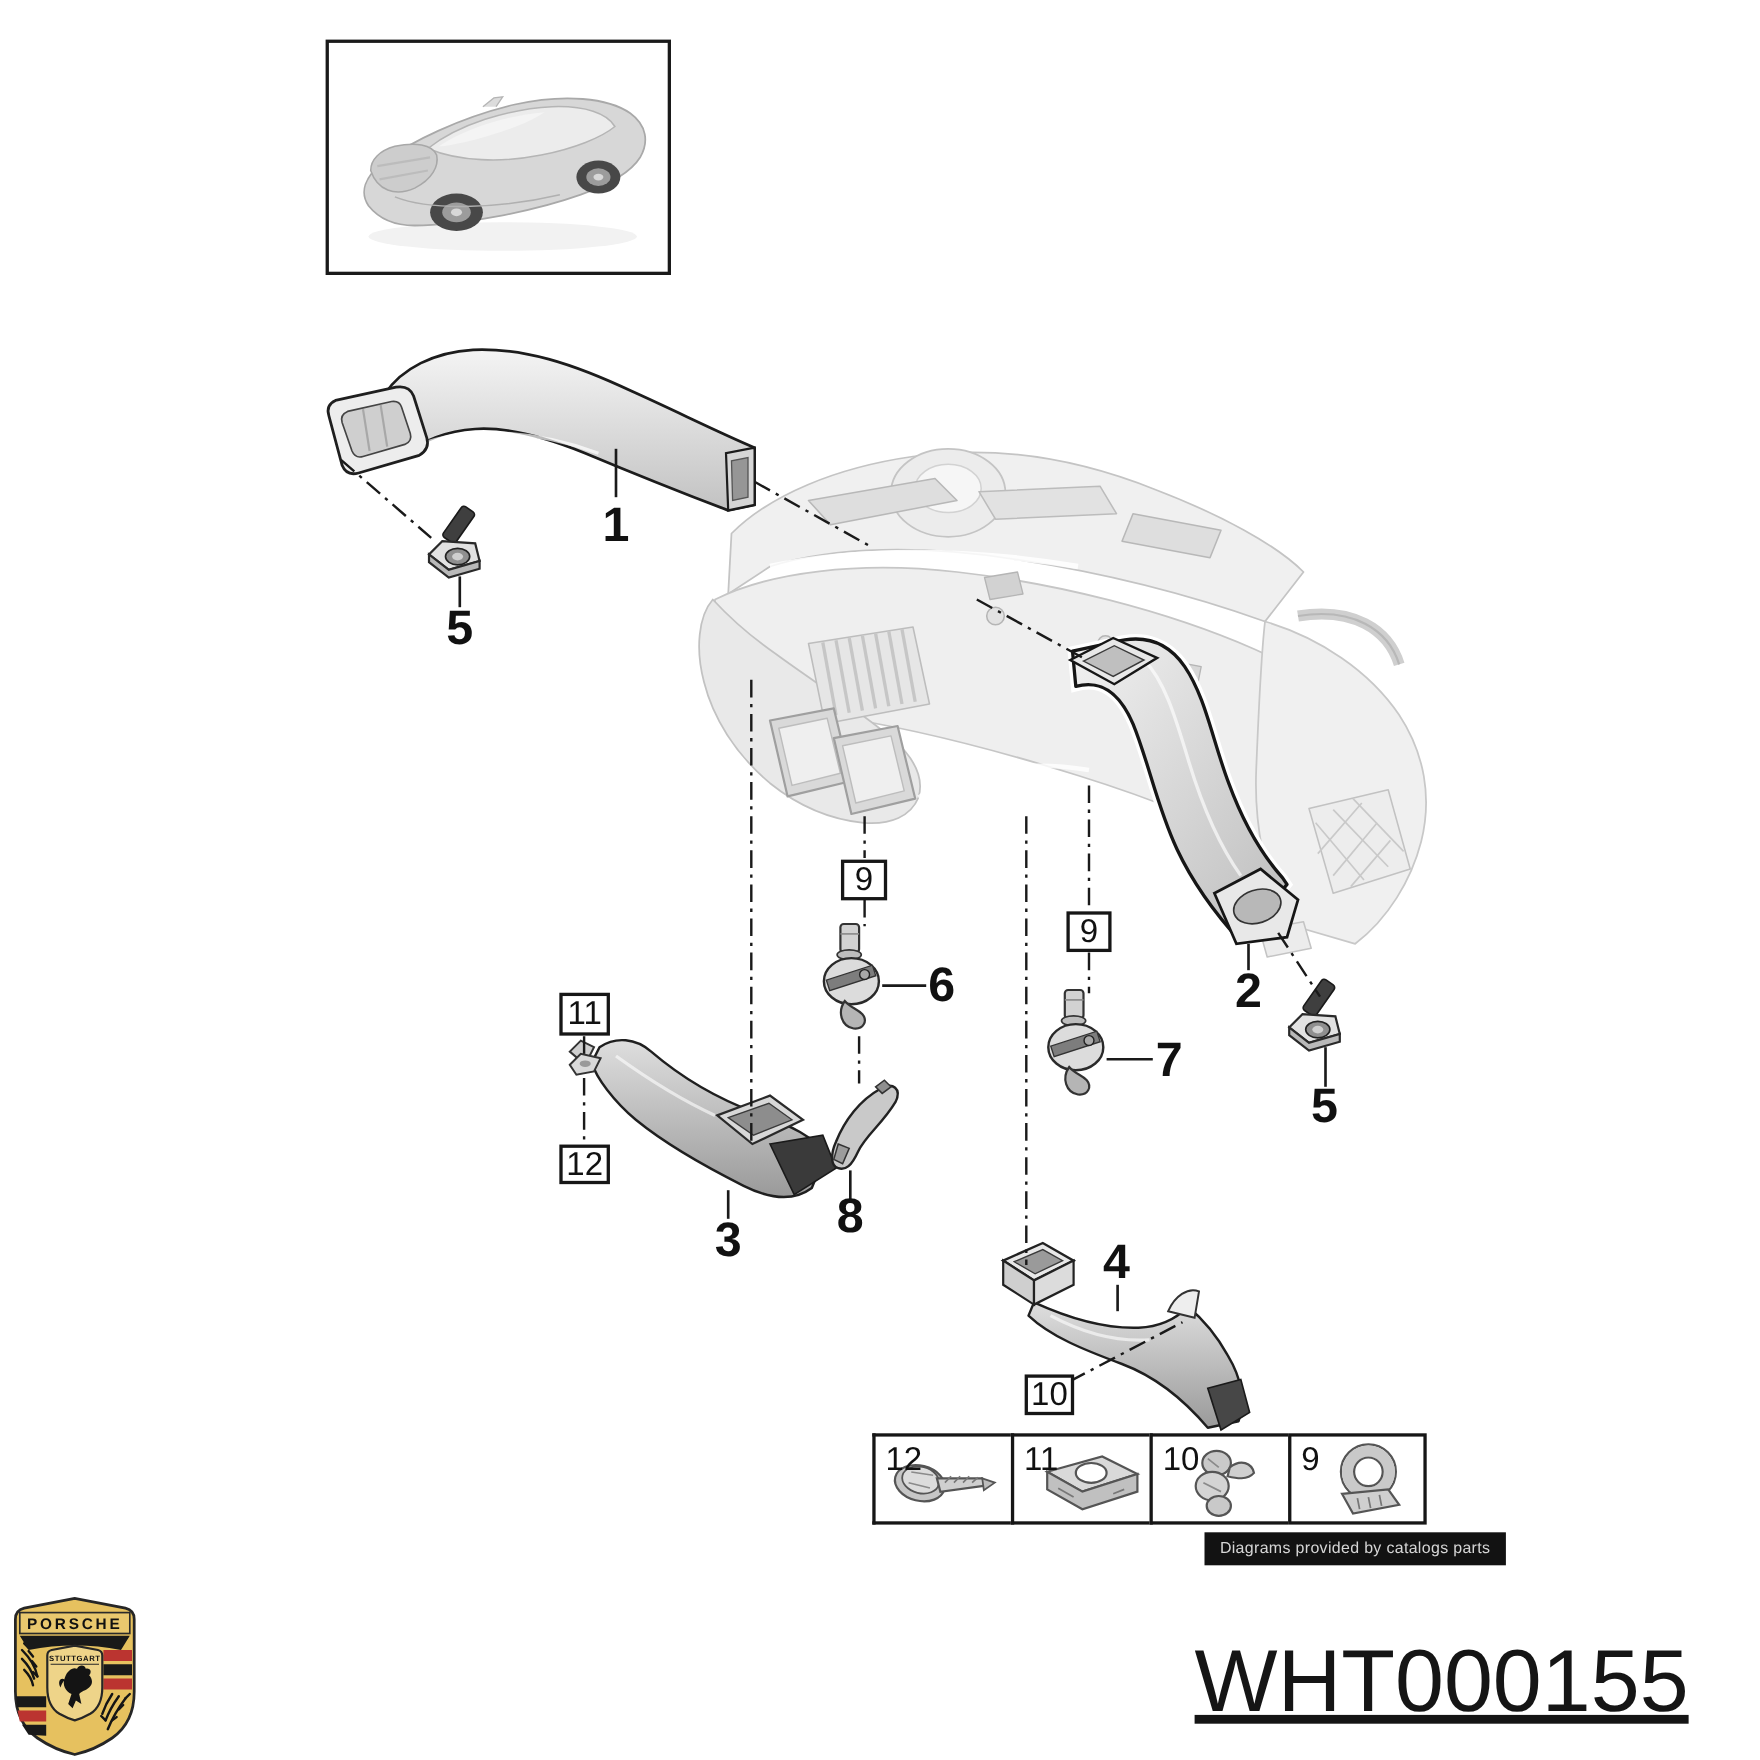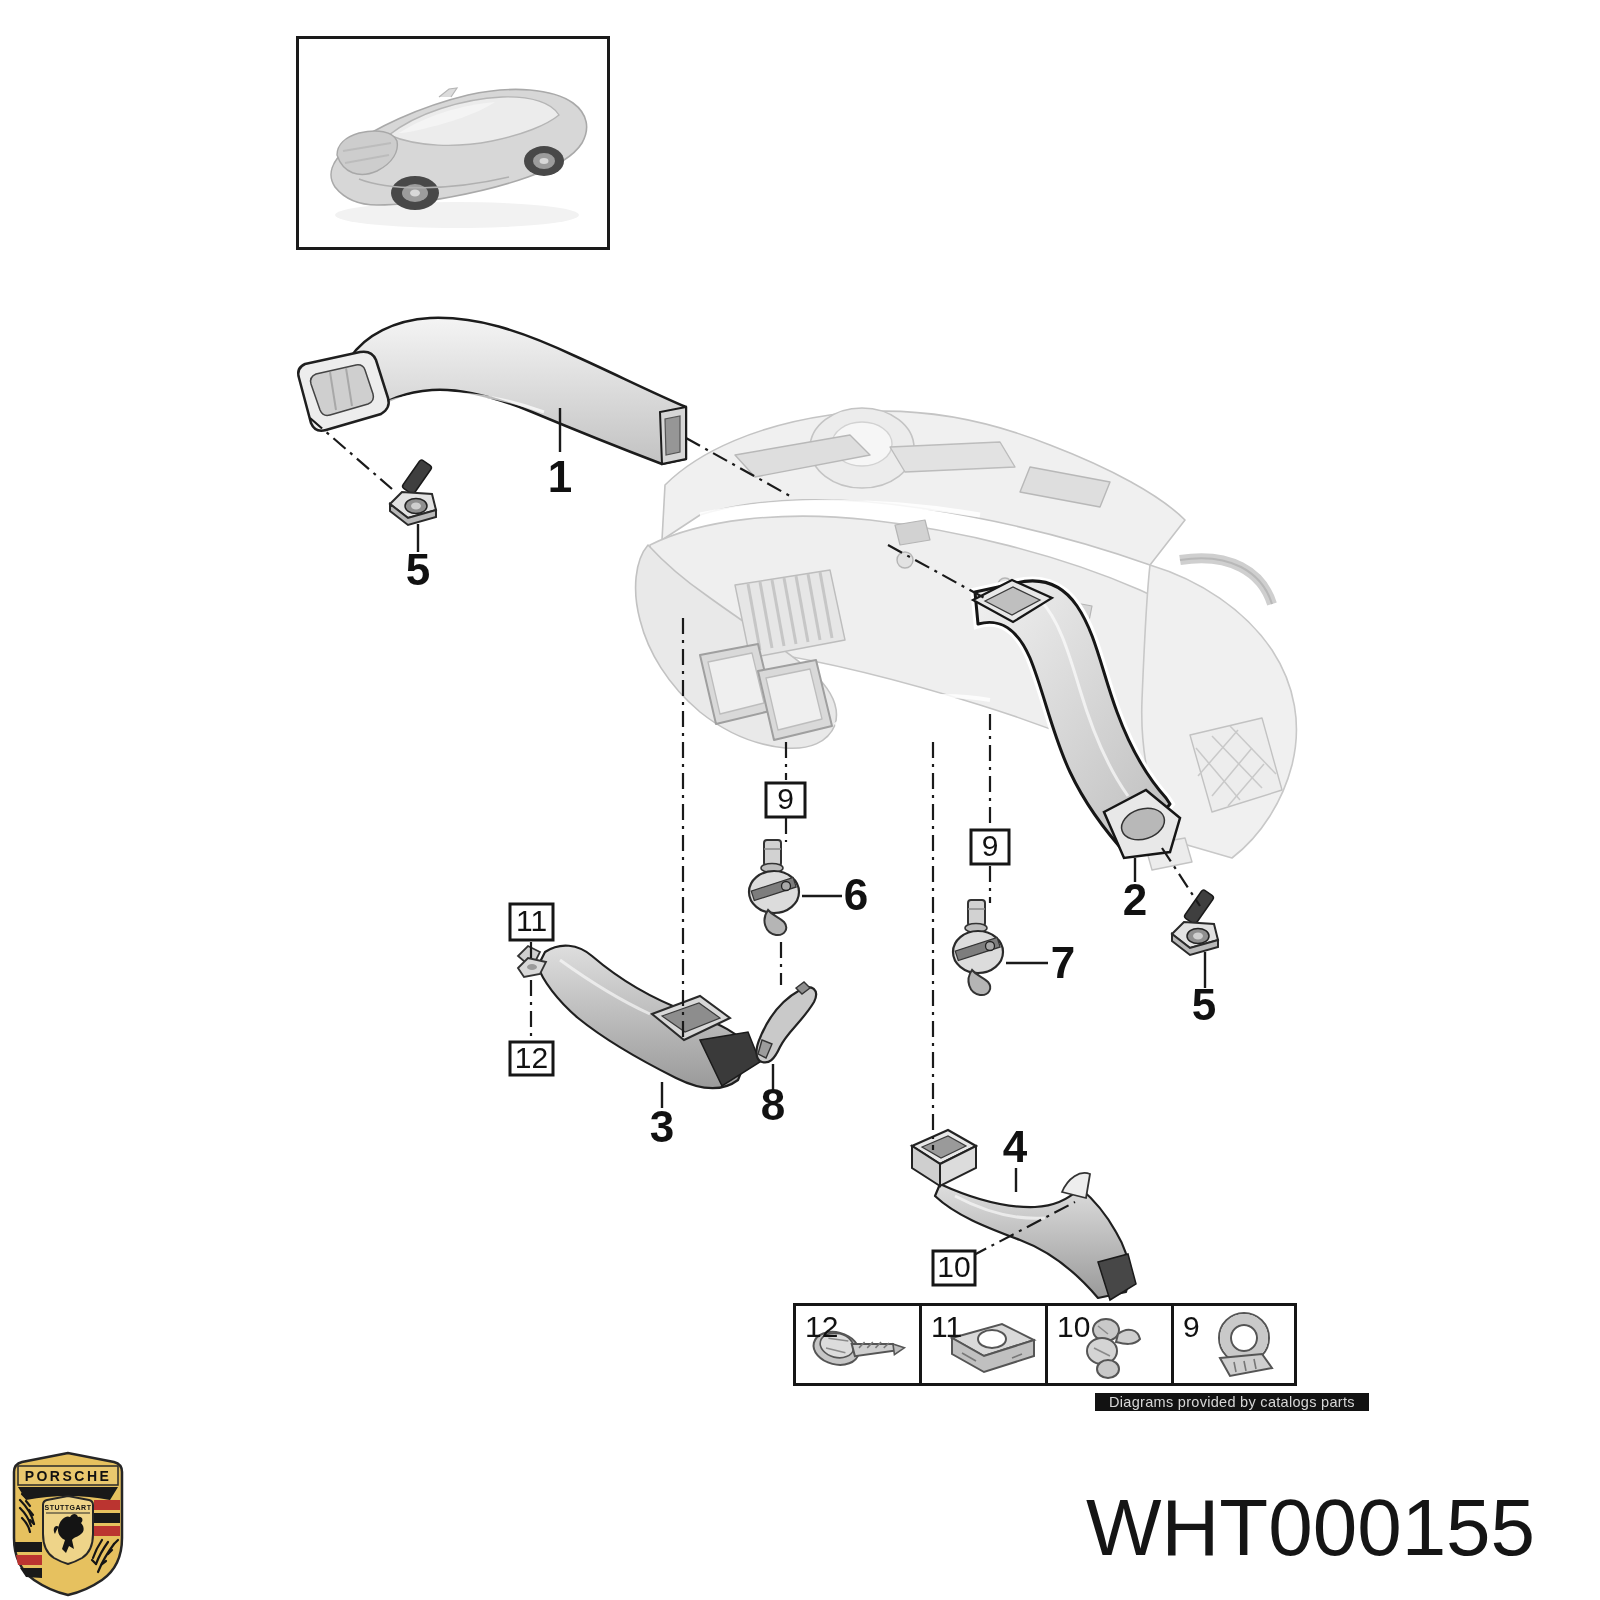--- a/index.html
+++ b/index.html
@@ -18,27 +18,27 @@
   .legend-num{font-size:30px;color:#111;}
 
   
   .legend{position:absolute;left:793px;top:1303px;width:504px;height:83px;display:flex;}
   .legend-cell{position:relative;width:126px;height:83px;border:3px solid #161616;
     border-right:none;box-sizing:border-box;background:#fff;}
   .legend-cell:last-child{border-right:3px solid #161616;}
   .legend-cell svg{position:absolute;left:0;top:0;}
 
   
-  .watermark{position:absolute;left:1095px;top:1393px;height:18px;padding:0 14px;
+  .watermark{position:absolute;left:1095px;top:1393px;height:30px;padding:0 14px;
     background:#121212;color:#d6d6d6;font-size:14.5px;display:flex;align-items:center;
     letter-spacing:.3px;}
 
   
   .part-code{position:absolute;left:1086px;top:1482px;font-size:80px;color:#151515;
-    white-space:nowrap;}
+    white-space:nowrap;text-decoration:underline;}
 
   
   .crest{position:absolute;left:6px;top:1450px;width:124px;height:148px;}
 </style>
 </head>
 <body>
 
 <div id="canvas">
 
   <div class="thumb-box">

